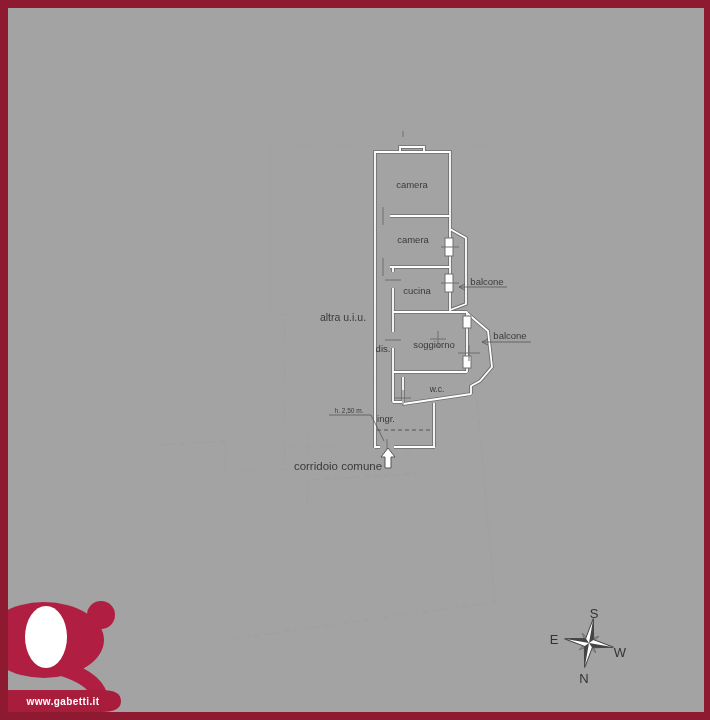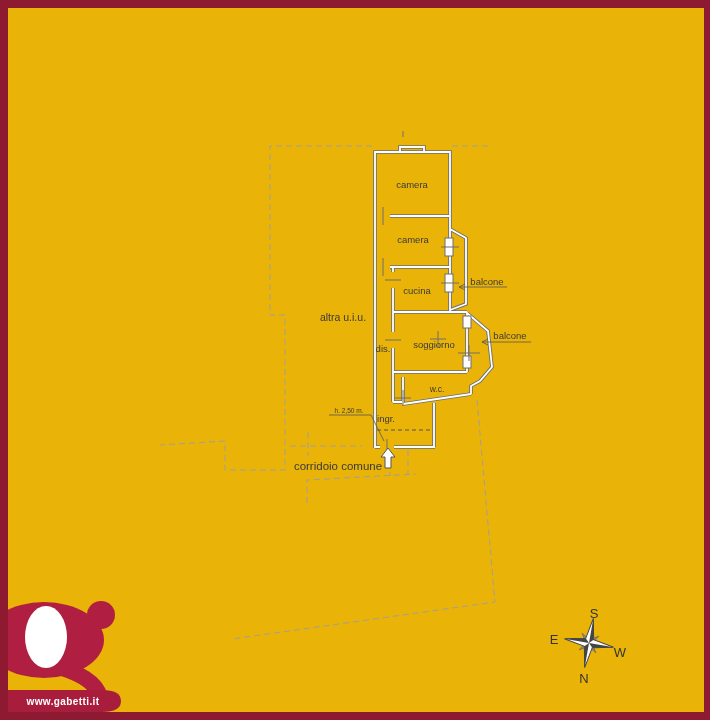--- a/index.html
+++ b/index.html
@@ -1,16 +1,16 @@
 <!DOCTYPE html>
 <html><head>
 <meta charset="utf-8">
 <style>
   html,body{margin:0;padding:0;background:#fff;}
-  .canvas{position:relative;width:710px;height:720px;background:#eab308;overflow:hidden;text-align:center;}
+  .canvas{position:relative;width:710px;height:720px;background:#a3a3a3;overflow:hidden;text-align:center;}
   .frame{position:absolute;left:0;top:0;width:710px;height:720px;box-sizing:border-box;
          border-style:solid;border-color:#8e1a32;border-width:8px 6px 8px 8px;pointer-events:none;z-index:5;}
   svg{position:absolute;left:0;top:0;}
   svg text{font-family:"Liberation Sans","DejaVu Sans",sans-serif;fill:#3a3a3a;}
   .room-lbl{font-size:9.5px;}
   .small-lbl{font-size:8.5px;}
   .note-lbl{font-size:6.5px;}
   .big-lbl{font-size:10.5px;}
   .corr-lbl{font-size:11.5px;}
   .compass-lbl{font-size:13px;fill:#333;}

